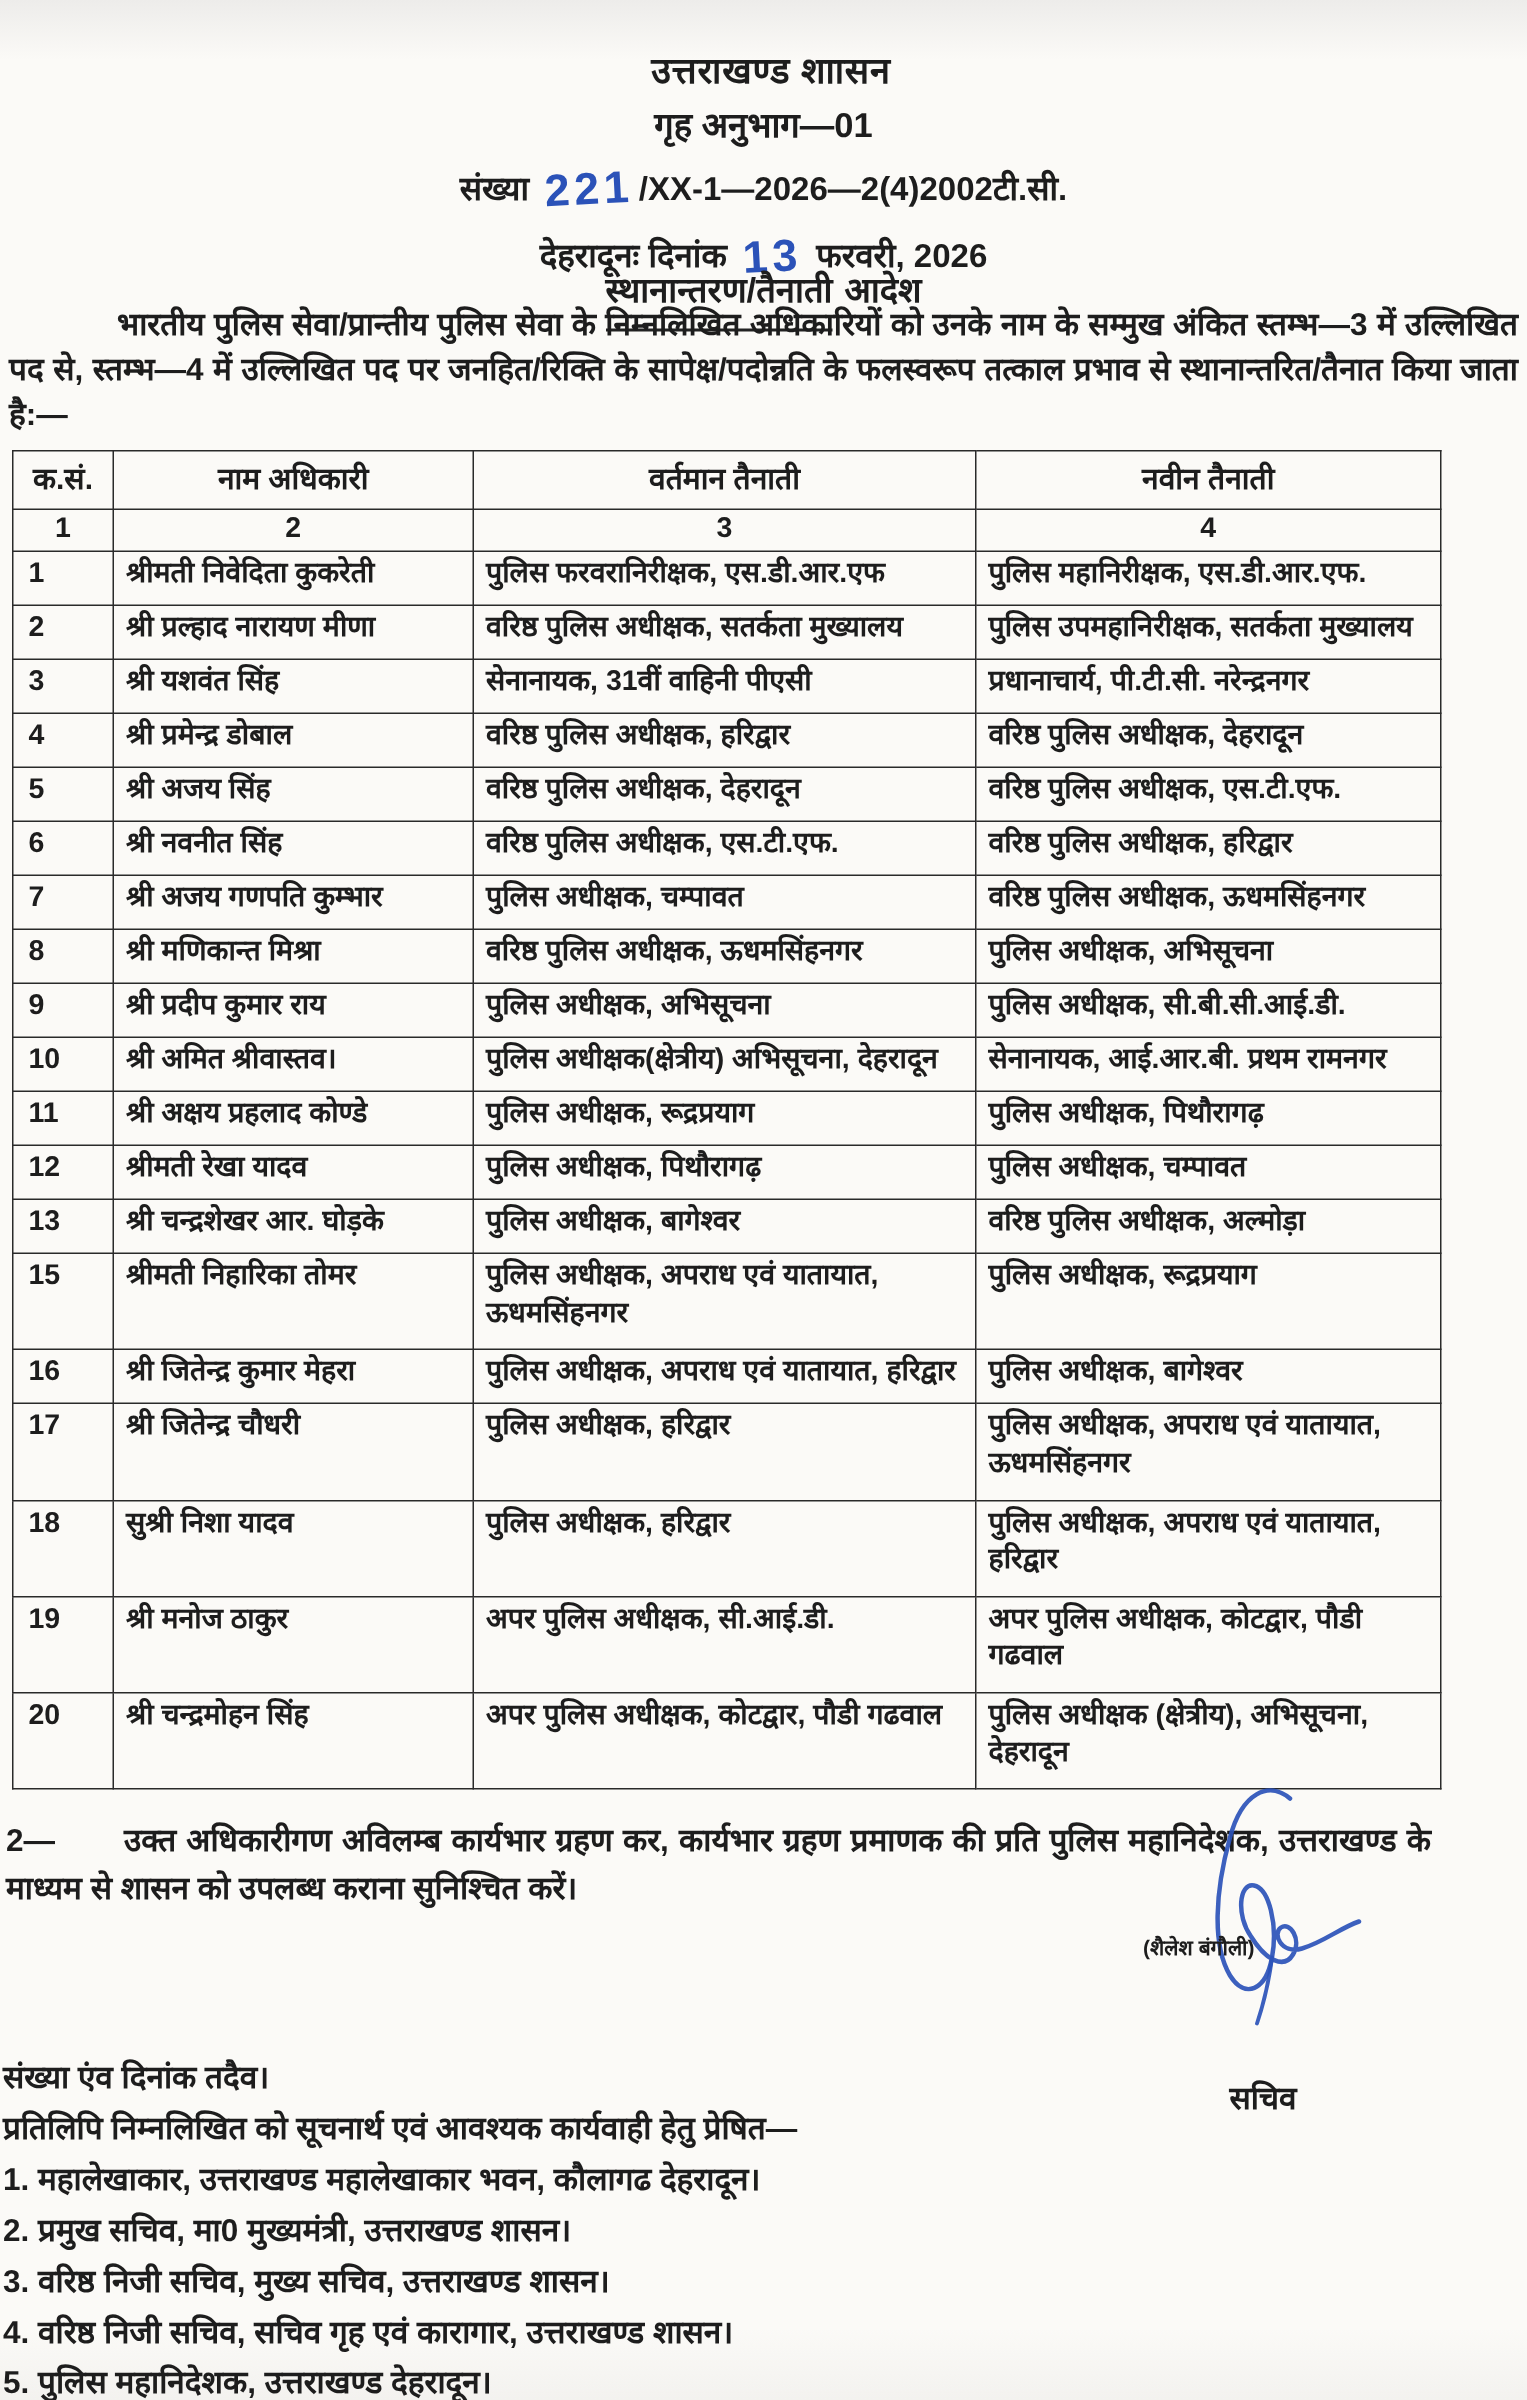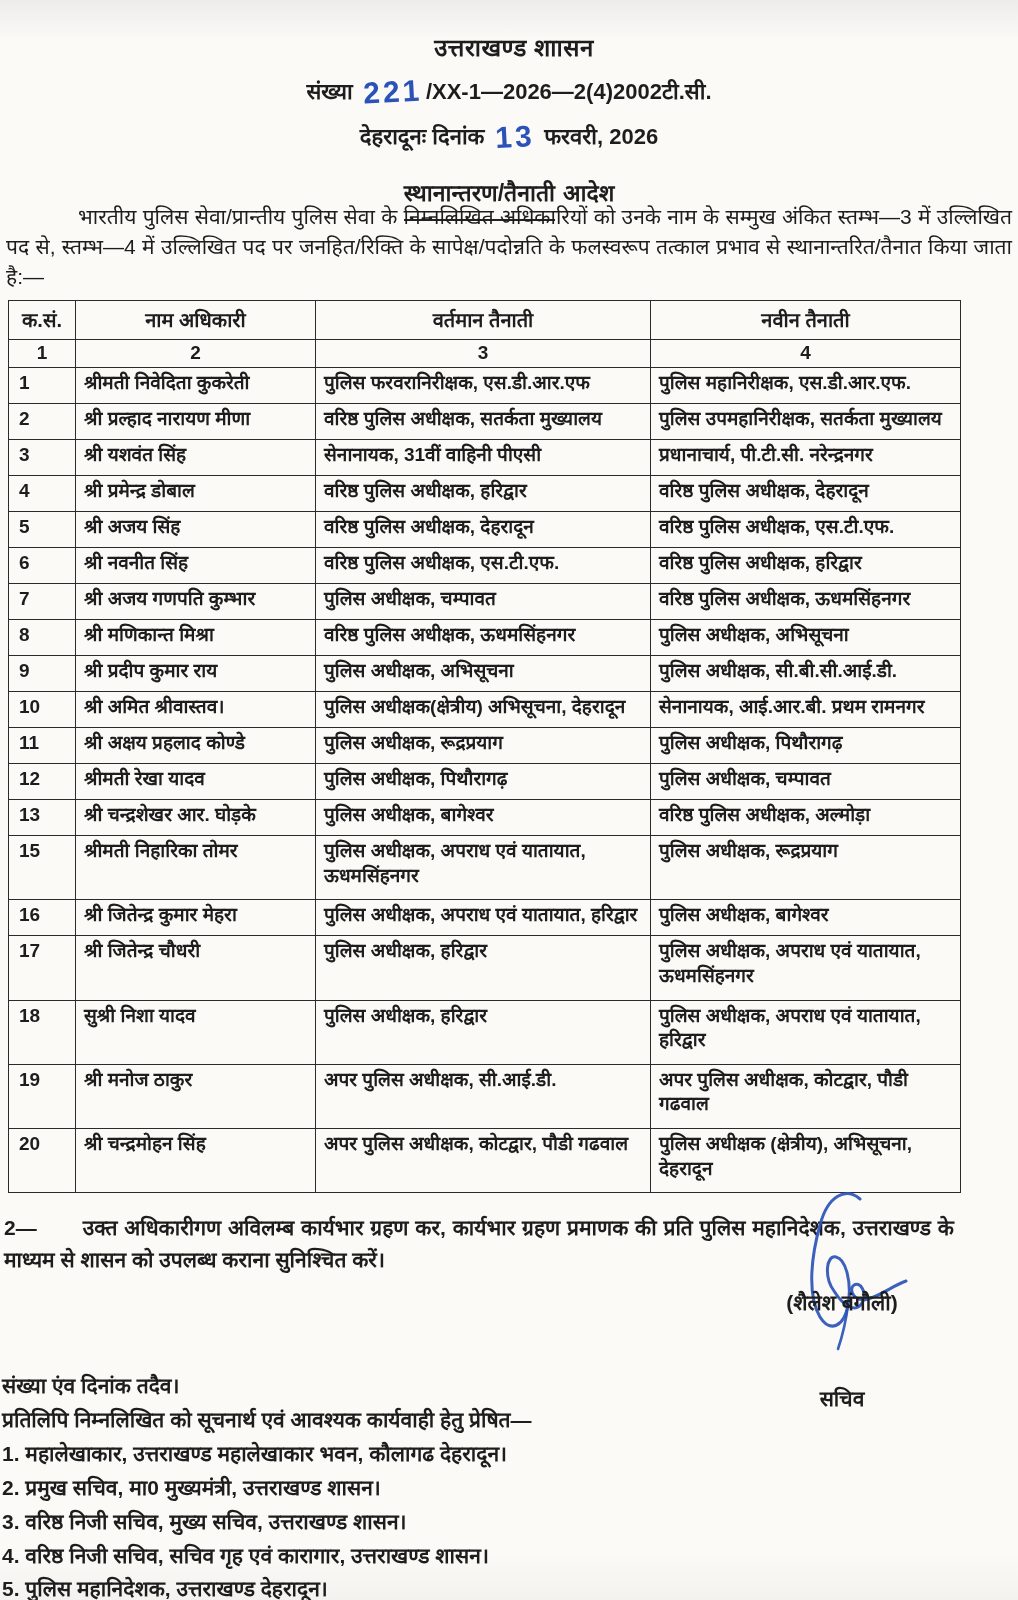--- a/index.html
+++ b/index.html
@@ -23,21 +23,21 @@
     letter-spacing:3px;
     display:inline-block;
     transform:rotate(-3deg) translateY(3px);
     padding:0 4px;
   }
   .title-wrap{position:absolute;top:176px;left:0;width:100%;text-align:center;font-size:23px;font-weight:700;}
   .title-underlined{border-bottom:2px solid #222;padding-bottom:13px;}
   .title-rest{margin-left:8px;}
   .intro{
     position:absolute;top:202px;left:6px;right:6px;
-    font-size:21px;font-weight:400;line-height:1.42;
+    font-size:21px;font-weight:700;line-height:1.42;
     text-align:justify;text-indent:72px;
   }
   .tbl-wrap{position:absolute;top:300px;left:8px;width:952px;height:895px;}
   table.order{
     border-collapse:collapse;table-layout:fixed;
     width:952px;height:893px;
     font-size:19px;font-weight:600;line-height:1.3;
   }
   table.order td,table.order th{
     border:1.6px solid #2a2a2a;
@@ -46,37 +46,38 @@
   }
   table.order th{font-size:20px;font-weight:700;text-align:center;vertical-align:middle;padding:6px 4px;}
   table.order .colnum td{text-align:center;font-weight:700;padding:1px 4px;}
   table.order td.sn{text-align:left;padding-left:10px;font-weight:700;}
   .para2{
     position:absolute;top:1212px;left:4px;width:950px;
     font-size:21px;font-weight:600;line-height:1.5;text-align:justify;
   }
   .para2 .p2label{margin-right:46px;font-weight:700;}
   .sig-scribble{position:absolute;top:1185px;left:798px;width:118px;height:168px;pointer-events:none;}
-  .sig-name{position:absolute;top:1288px;left:762px;width:160px;text-align:center;font-size:21px;font-weight:700;}
+  .sig-name{position:absolute;top:1288px;left:762px;width:160px;text-align:left;font-size:14px;font-weight:700;}
   .sig-title{position:absolute;top:1384px;left:762px;width:160px;text-align:center;font-size:21px;font-weight:700;}
   .endorse{
     position:absolute;top:1370px;left:2px;width:960px;
     font-size:21px;font-weight:600;line-height:1.52;
   }
   .endorse .eline{margin-bottom:2px;}
   .endorse ul{list-style:none;margin:2px 0 0 0;padding:0;}
   .endorse li{margin:0 0 2px 0;}
 </style>
 </head>
 <body>
 
 <div class="page">
 
   <div class="hdr center">
     <div class="org">उत्तराखण्ड शाासन</div>
+    <div class="section">गृह अनुभाग—01</div>
     <div class="numline">
       <span>संख्या</span>
       <span class="hand">221</span><span>/XX-1—2026—2(4)2002टी.सी.</span>
     </div>
     <div class="dateline">
       <span>देहरादूनः दिनांक</span>
       <span class="hand">13</span>
       <span>फरवरी, 2026</span>
     </div>
   </div>

